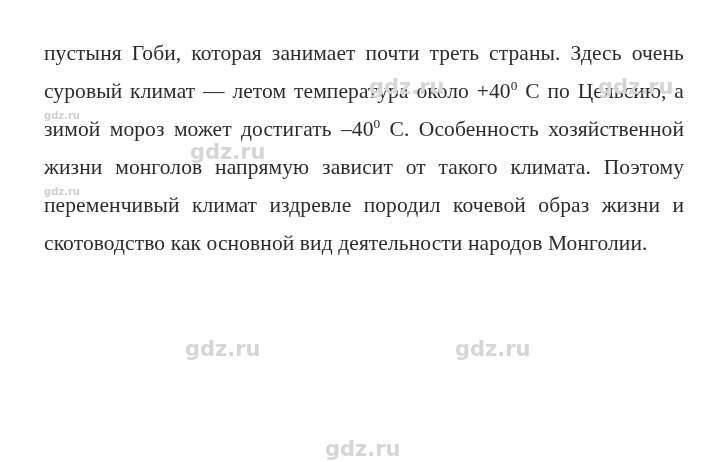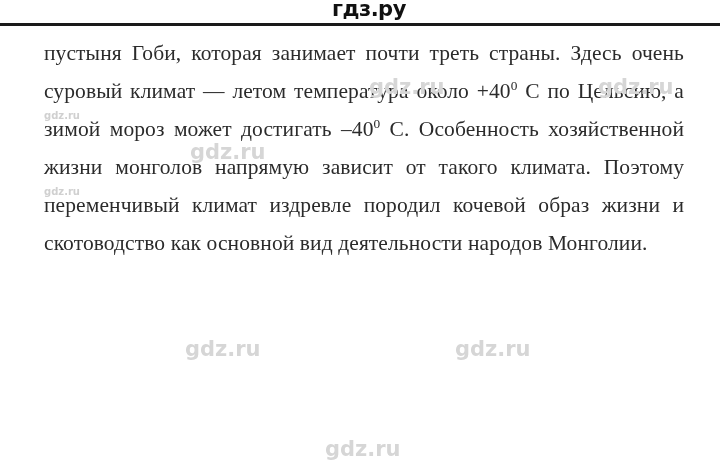--- a/index.html
+++ b/index.html
@@ -72,23 +72,20 @@
   }
   .wm-lg { font-size: 21px; color: #d6d6d6; }
   .wm-sm { font-size: 10px; color: #d0d0d0; }
   .wm-bottom { font-size: 21px; color: #d6d6d6; }
 </style>
 </head>
 <body>
 
 <div id="page">
 
-  <div class="topbar">
-    <div class="brand">гдз.ру</div>
-  </div>
 
   <div class="content">
     <p class="para"><span>пустыня Гоби, которая занимает почти треть страны. Здесь очень суровый климат — летом температура около +40</span><sup>0</sup><span> C по Цельсию, а зимой мороз может достигать –40</span><sup>0</sup><span> C. Особенность хозяйственной жизни монголов напрямую зависит от такого климата. Поэтому переменчивый климат издревле породил кочевой образ жизни и скотоводство как основной вид деятельности народов Монголии.</span></p>
   </div>
 
   <div id="watermark-layer">
       <div class="wm wm-lg" style="left: 369px; top: 75px;">gdz.ru</div>
       <div class="wm wm-lg" style="left: 598px; top: 75px;">gdz.ru</div>
       <div class="wm wm-sm" style="left: 44px; top: 110px;">gdz.ru</div>
       <div class="wm wm-lg" style="left: 190px; top: 140px;">gdz.ru</div>

